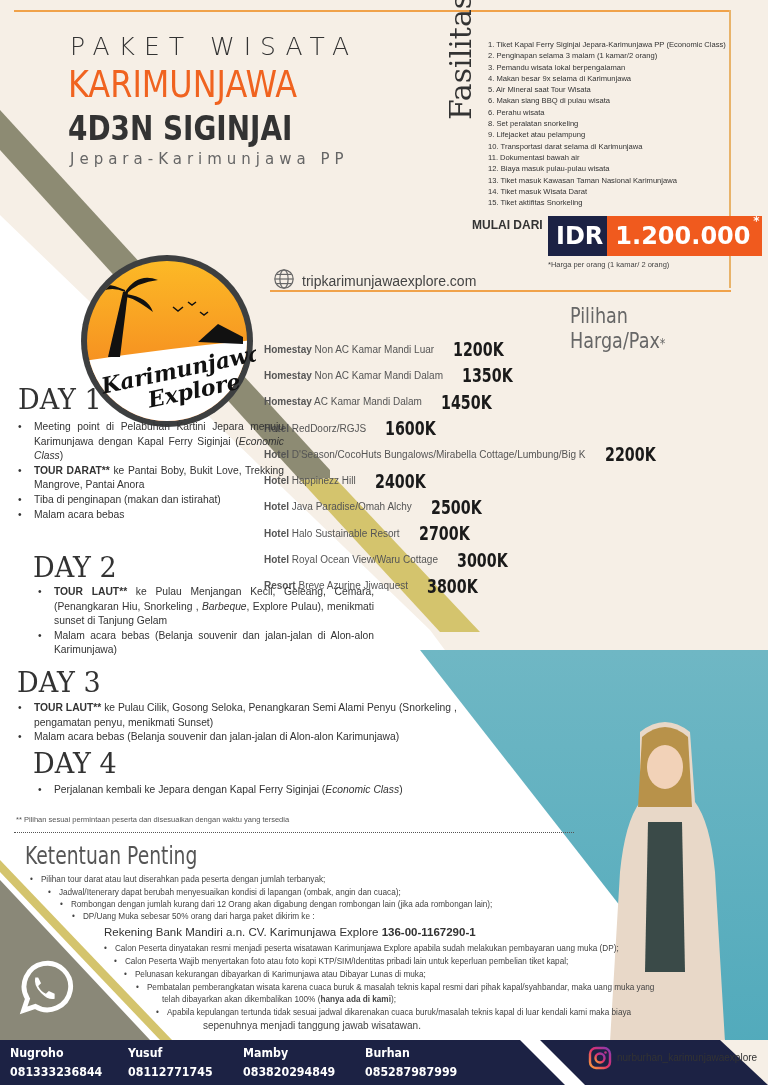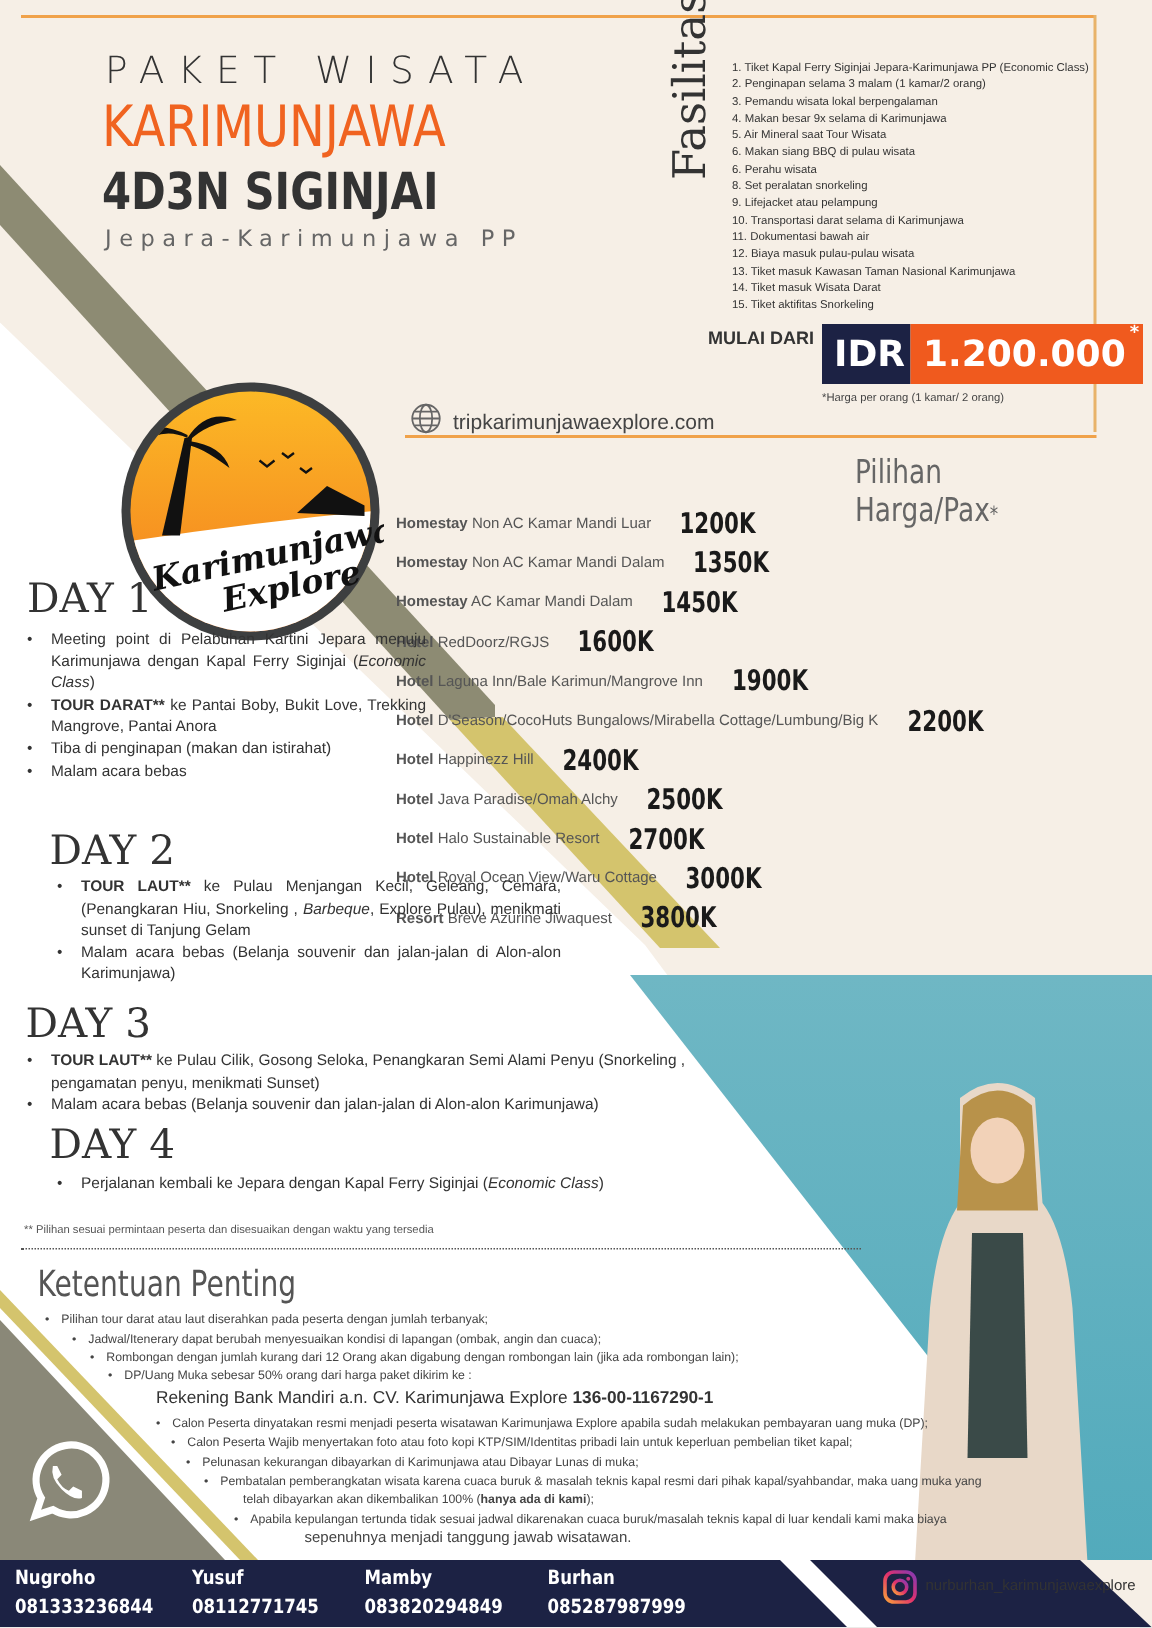--- a/index.html
+++ b/index.html
@@ -161,24 +161,20 @@
     </div>
   <div class="price-row">
       <span class="lbl"><b>Homestay</b> <span>AC Kamar Mandi Dalam</span></span>
       <span class="val">1450K</span>
     </div>
   <div class="price-row">
       <span class="lbl"><b>Hotel</b> <span>RedDoorz/RGJS</span></span>
       <span class="val">1600K</span>
     </div>
   <div class="price-row">
-      <span class="lbl"><b>Hotel</b> <span>Laguna Inn/Bale Karimun/Mangrove Inn</span></span>
-      <span class="val">1900K</span>
-    </div>
-  <div class="price-row">
       <span class="lbl"><b>Hotel</b> <span>D'Season/CocoHuts Bungalows/Mirabella Cottage/Lumbung/Big K</span></span>
       <span class="val">2200K</span>
     </div>
   <div class="price-row">
       <span class="lbl"><b>Hotel</b> <span>Happinezz Hill</span></span>
       <span class="val">2400K</span>
     </div>
   <div class="price-row">
       <span class="lbl"><b>Hotel</b> <span>Java Paradise/Omah Alchy</span></span>
       <span class="val">2500K</span>

